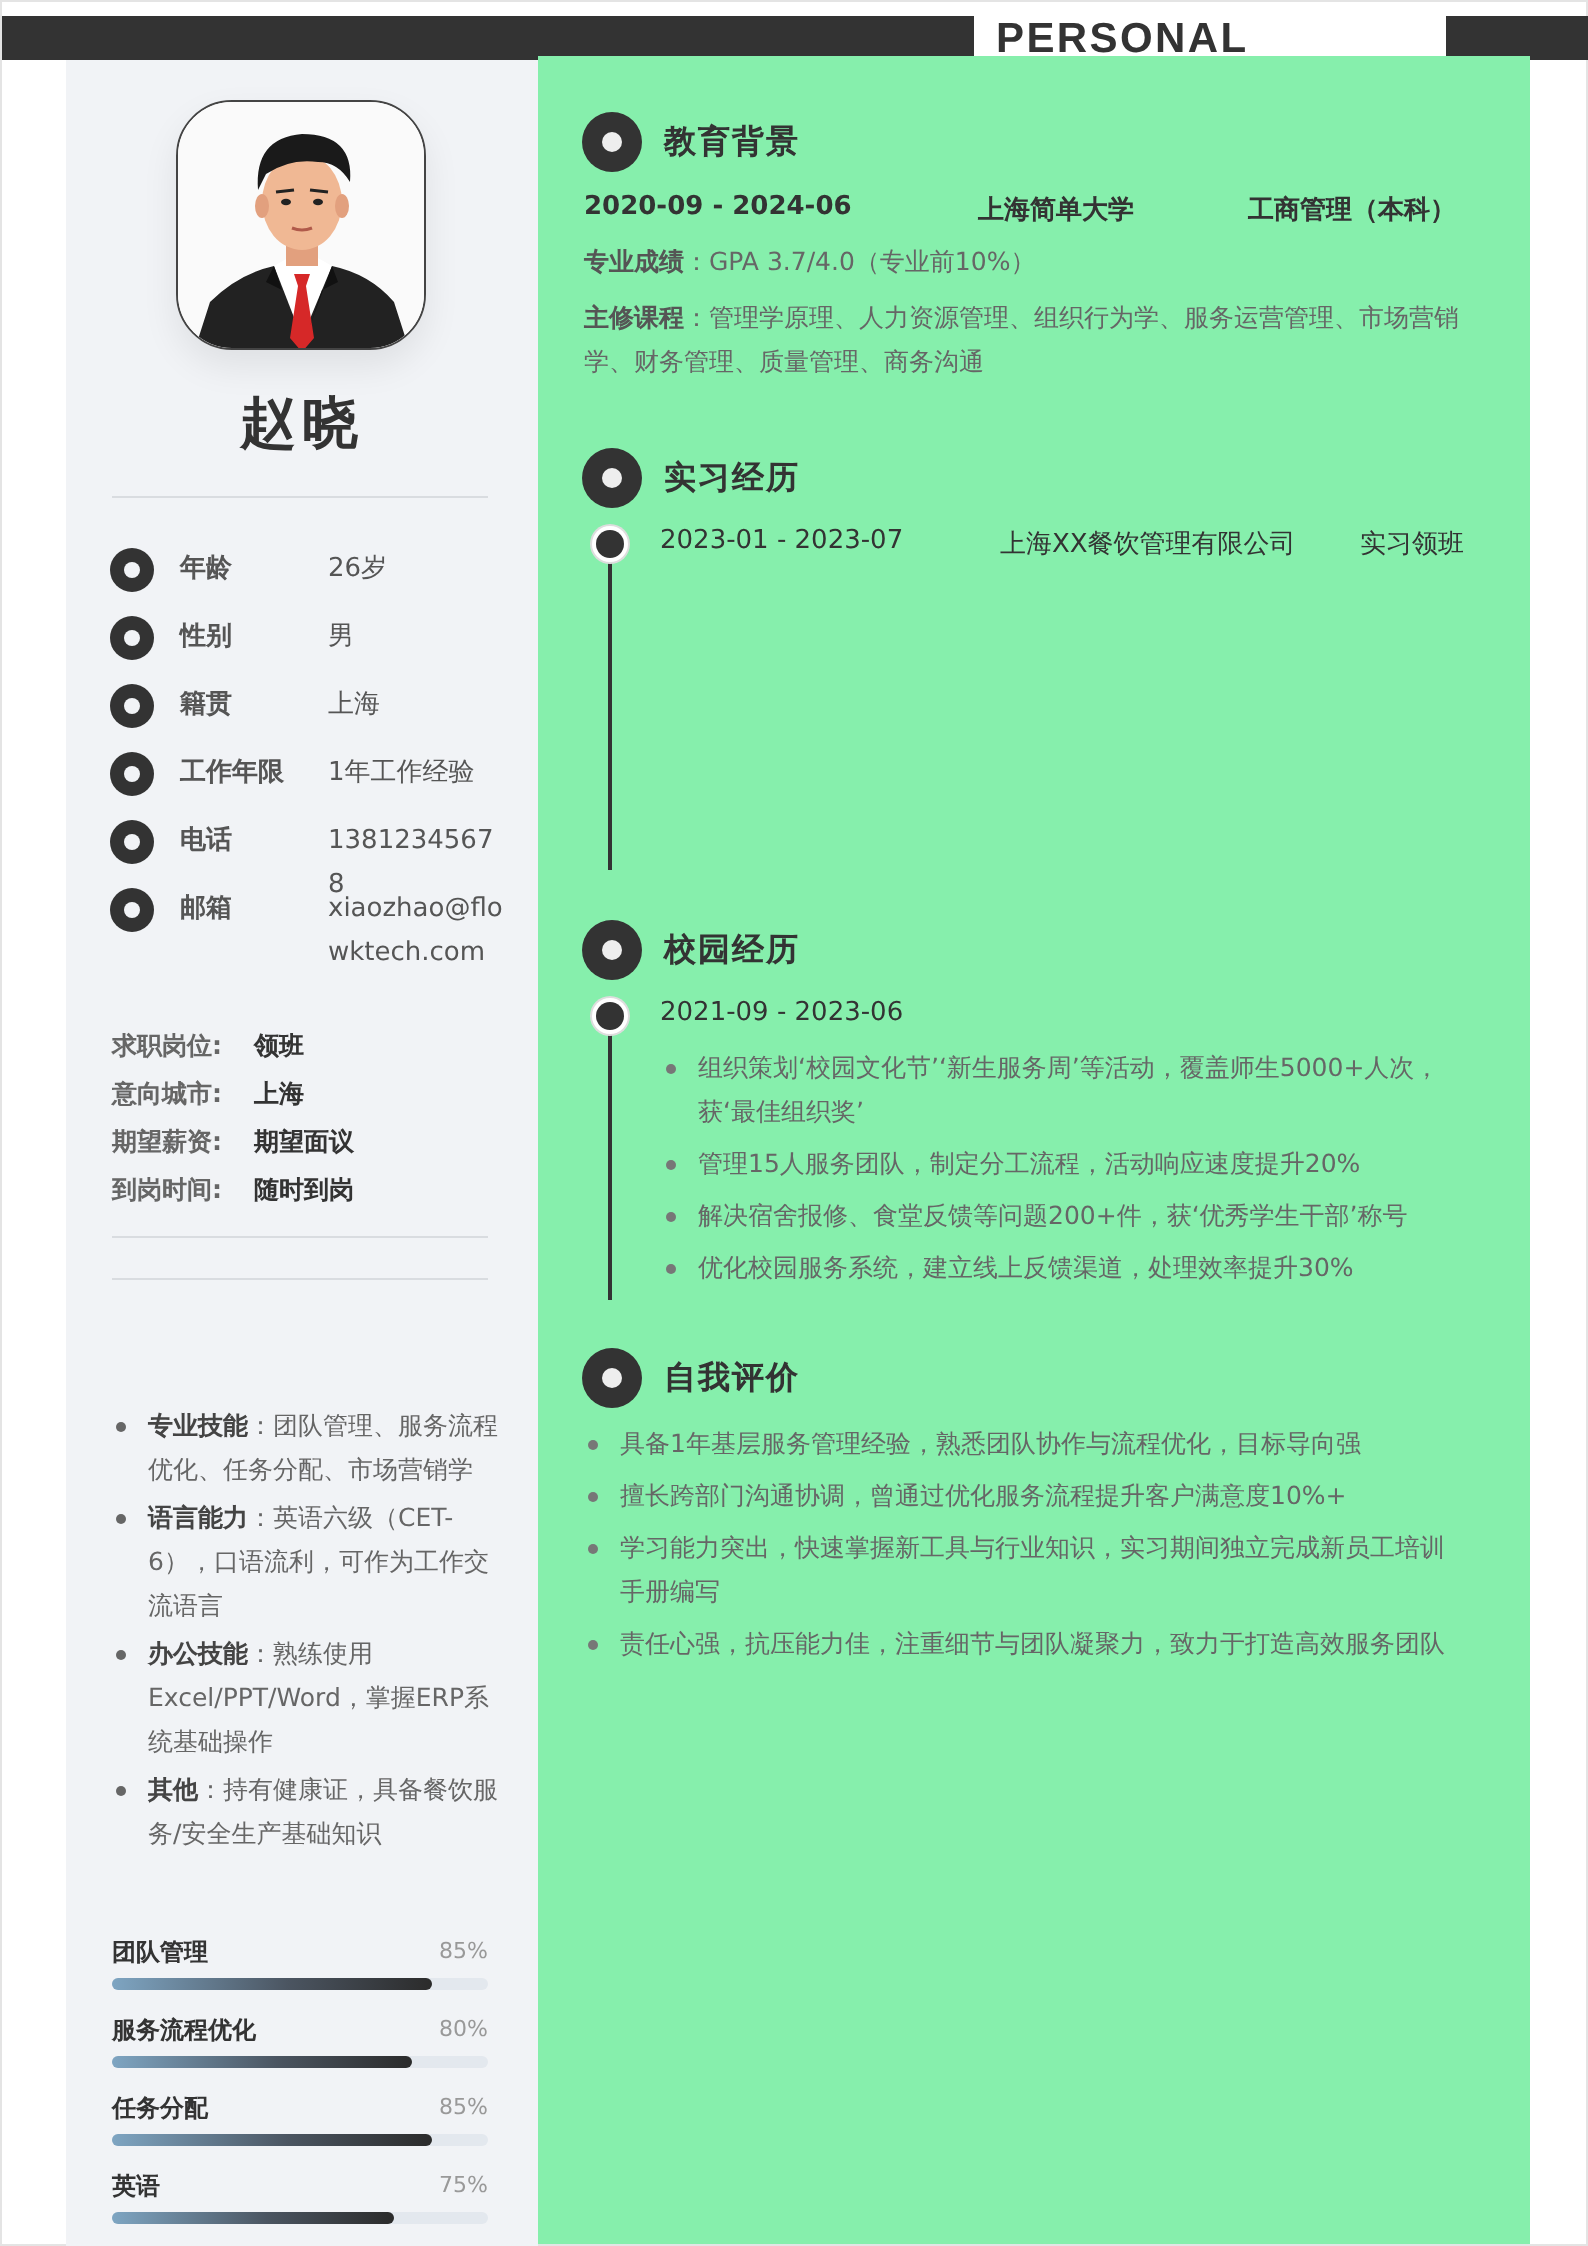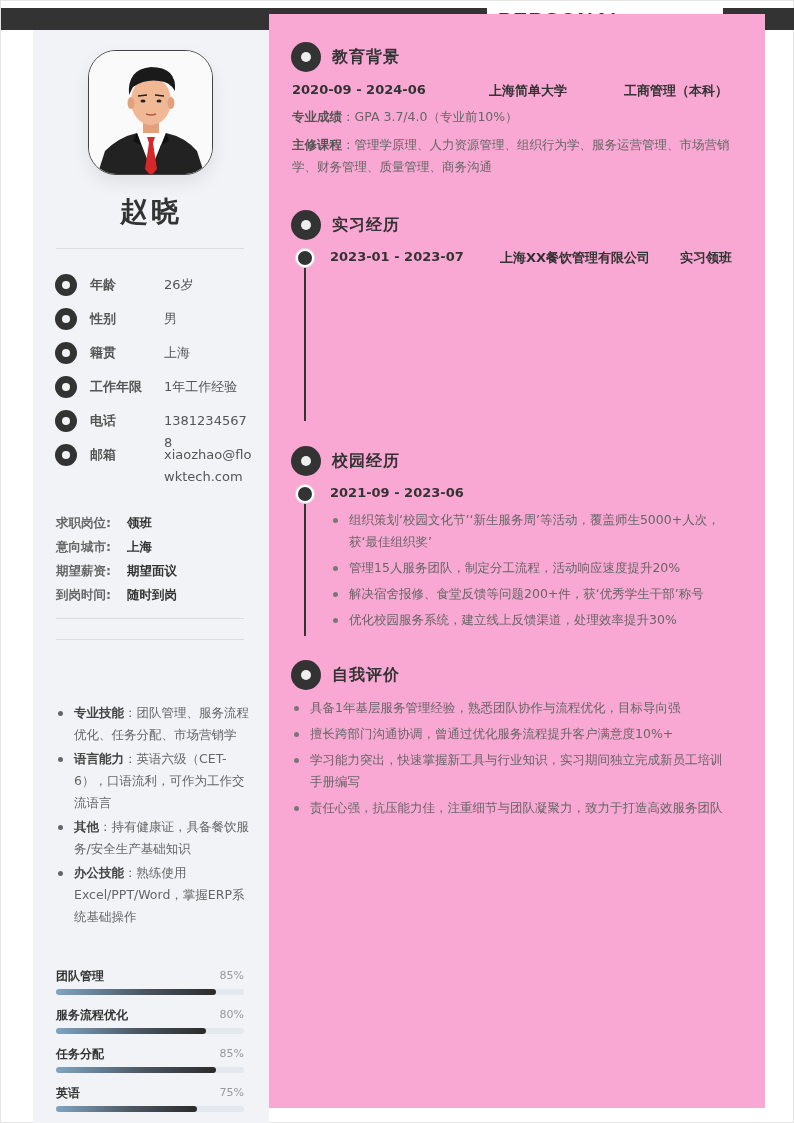--- a/index.html
+++ b/index.html
@@ -37,33 +37,33 @@
   .skill-list b { color: #444; }
 
   .bar { position: absolute; left: 23px; width: 188px; }
   .bar-head { display: flex; justify-content: space-between; font-size: 12px; line-height: 16px; }
   .bar-name { color: #333; font-weight: bold; }
   .bar-pct { color: #999; font-size: 11px; }
   .bar-track { margin-top: 5px; height: 6px; border-radius: 3px; background: #e3e8ee; position: relative; }
   .bar-fill { position: absolute; left: 0; top: 0; height: 6px; border-radius: 3px; background: linear-gradient(90deg, #7ea5c2 0%, #4b5561 55%, #2b2b2b 100%); }
 
   
-  .main { position: absolute; left: 268px; top: 13px; width: 496px; height: 1094px; background: #f9a8d4; }
+  .main { position: absolute; left: 268px; top: 27px; width: 496px; height: 1094px; background: #86efac; }
   .sec-head { position: absolute; left: 22px; display: flex; align-items: center; }
   .sec-icon { width: 30px; height: 30px; border-radius: 50%; background: #333; position: relative; }
   .sec-icon::after { content: ""; position: absolute; left: 10px; top: 10px; width: 10px; height: 10px; border-radius: 50%; background: #eee; }
   .sec-title { margin-left: 11px; font-size: 16px; font-weight: bold; color: #333; letter-spacing: 1px; }
 
   .row3 { position: absolute; left: 23px; display: flex; font-size: 13px; font-weight: bold; color: #333; }
   .edu-text { position: absolute; left: 23px; width: 445px; font-size: 12.5px; line-height: 22px; color: #666; }
   .edu-text b { color: #555; }
 
   .timeline { position: absolute; left: 35px; width: 2px; background: #333; }
   .tl-dot { position: absolute; width: 14px; height: 14px; border-radius: 50%; background: #333; box-shadow: 0 0 0 2px #fff, 0 0 0 3px #ddd; }
-  .job-head { position: absolute; left: 61px; display: flex; font-size: 13px; font-weight: bold; color: #333; }
+  .job-head { position: absolute; left: 61px; display: flex; font-size: 13px; font-weight: normal; color: #333; }
 
   .bullets { position: absolute; list-style: none; font-size: 12.5px; line-height: 22px; color: #666; }
   .bullets li { position: relative; padding-left: 18px; margin-bottom: 4px; }
   .bullets li::before { content: ""; position: absolute; left: 2px; top: 9px; width: 5px; height: 5px; border-radius: 50%; background: #777; }
 </style>
 </head>
 <body>
 
 <div class="page">
 
@@ -153,22 +153,22 @@
       <span class="intent-value">随时到岗</span>
     </div>
 
     <div class="divider" style="top:588px"></div>
     <div class="divider" style="top:609px"></div>
 
 
     <ul class="skill-list">
       <li><b>专业技能</b><span>：团队管理、服务流程优化、任务分配、市场营销学</span></li>
       <li><b>语言能力</b><span>：英语六级（CET-6），口语流利，可作为工作交流语言</span></li>
+      <li><b>办公技能</b><span>：熟练使用Excel/PPT/Word，掌握ERP系统基础操作</span></li>
       <li><b>其他</b><span>：持有健康证，具备餐饮服务/安全生产基础知识</span></li>
-      <li><b>办公技能</b><span>：熟练使用Excel/PPT/Word，掌握ERP系统基础操作</span></li>
     </ul>
 
     <div class="bar" style="top:938px">
       <div class="bar-head">
           <span class="bar-name">团队管理</span>
           <span class="bar-pct">85%</span>
         </div>
       <div class="bar-track">
           <div class="bar-fill" style="width: 85%;"></div>
         </div>

